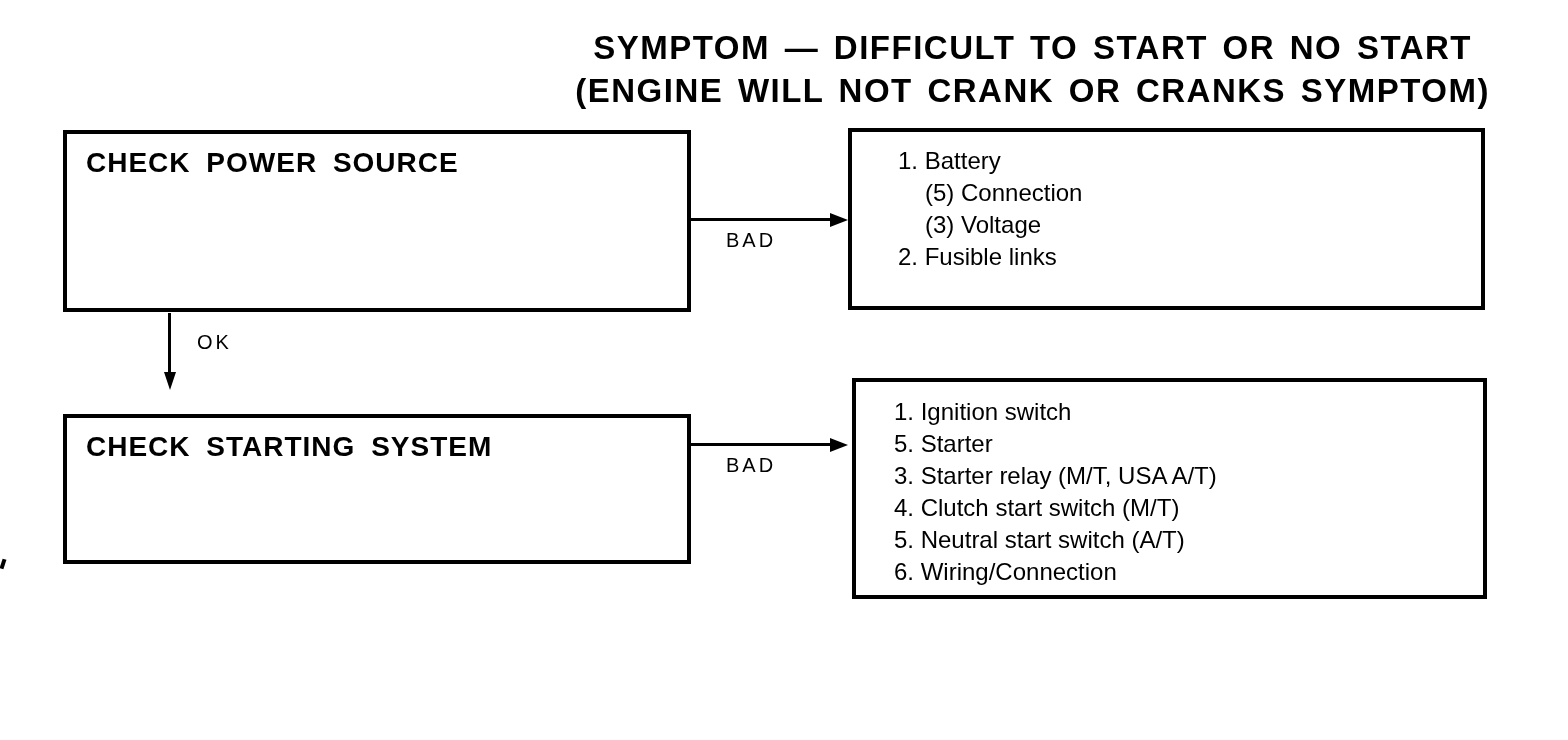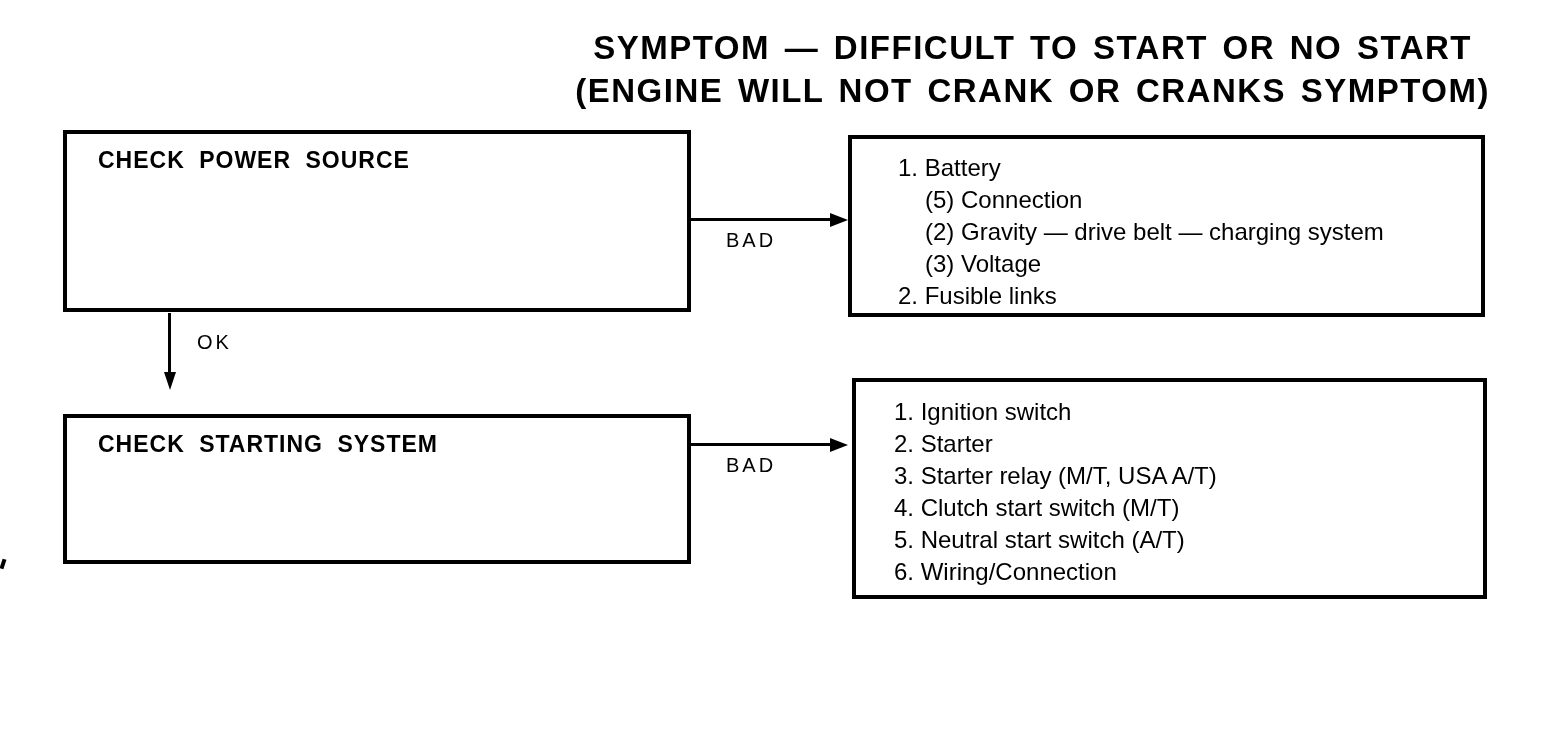--- a/index.html
+++ b/index.html
@@ -27,38 +27,38 @@
     word-spacing: 4px;
     white-space: nowrap;
     margin-left: 16px;
   }
 
   
   .check-box {
     position: absolute;
     border: 4px solid #000;
     background: #fff;
-    padding: 13px 31px;
+    padding: 13px 19px;
     font-weight: 700;
-    font-size: 23px;
+    font-size: 28px;
     letter-spacing: 1px;
     word-spacing: 7px;
     white-space: nowrap;
   }
   #box-power    { left: 63px; top: 130px; width: 628px; height: 182px; }
   #box-starting { left: 63px; top: 390px; width: 628px; height: 150px; margin-top: 24px; }
 
   
   .causes-box {
     position: absolute;
     border: 4px solid #000;
     background: #fff;
     font-size: 24px;
   }
-  #causes-power    { left: 848px; top: 135px; width: 637px; height: 182px; padding: 13px 0 0 46px; }
+  #causes-power    { left: 848px; top: 128px; width: 637px; height: 182px; padding: 13px 0 0 46px; }
   #causes-starting { left: 852px; top: 378px; width: 635px; height: 221px; padding: 14px 8px 0 38px; }
   .cause { line-height: 32px; white-space: nowrap; }
   .cause.indent { padding-left: 27px; }
 
   
   .arrow-h {
     position: absolute;
     height: 3px;
     background: #000;
   }
@@ -129,38 +129,37 @@
   <div class="check-box" id="box-power">
     <span>CHECK POWER SOURCE</span>
   </div>
 
   <div class="arrow-h" id="arrow-bad-1"></div>
   <div class="flow-label" id="label-bad-1">BAD</div>
 
   <div class="causes-box" id="causes-power">
     <div class="cause">1. Battery</div>
     <div class="cause indent">(5) Connection</div>
-    <div class="cause indent">(2) Gravity — drive belt — charging system</div>
     <div class="cause indent">(3) Voltage</div>
     <div class="cause">2. Fusible links</div>
   </div>
 
   <div class="arrow-v" id="arrow-ok"></div>
   <div class="flow-label" id="label-ok">OK</div>
 
   <div class="check-box" id="box-starting">
     <span>CHECK STARTING SYSTEM</span>
   </div>
 
   <div class="arrow-h" id="arrow-bad-2"></div>
   <div class="flow-label" id="label-bad-2">BAD</div>
 
   <div class="causes-box" id="causes-starting">
     <div class="cause">1. Ignition switch</div>
-    <div class="cause">2. Starter</div>
+    <div class="cause">5. Starter</div>
     <div class="cause">3. Starter relay (M/T, USA A/T)</div>
     <div class="cause">4. Clutch start switch (M/T)</div>
     <div class="cause">5. Neutral start switch (A/T)</div>
     <div class="cause">6. Wiring/Connection</div>
   </div>
 
   <div class="scan-artifact"></div>
 
 </div>
 

